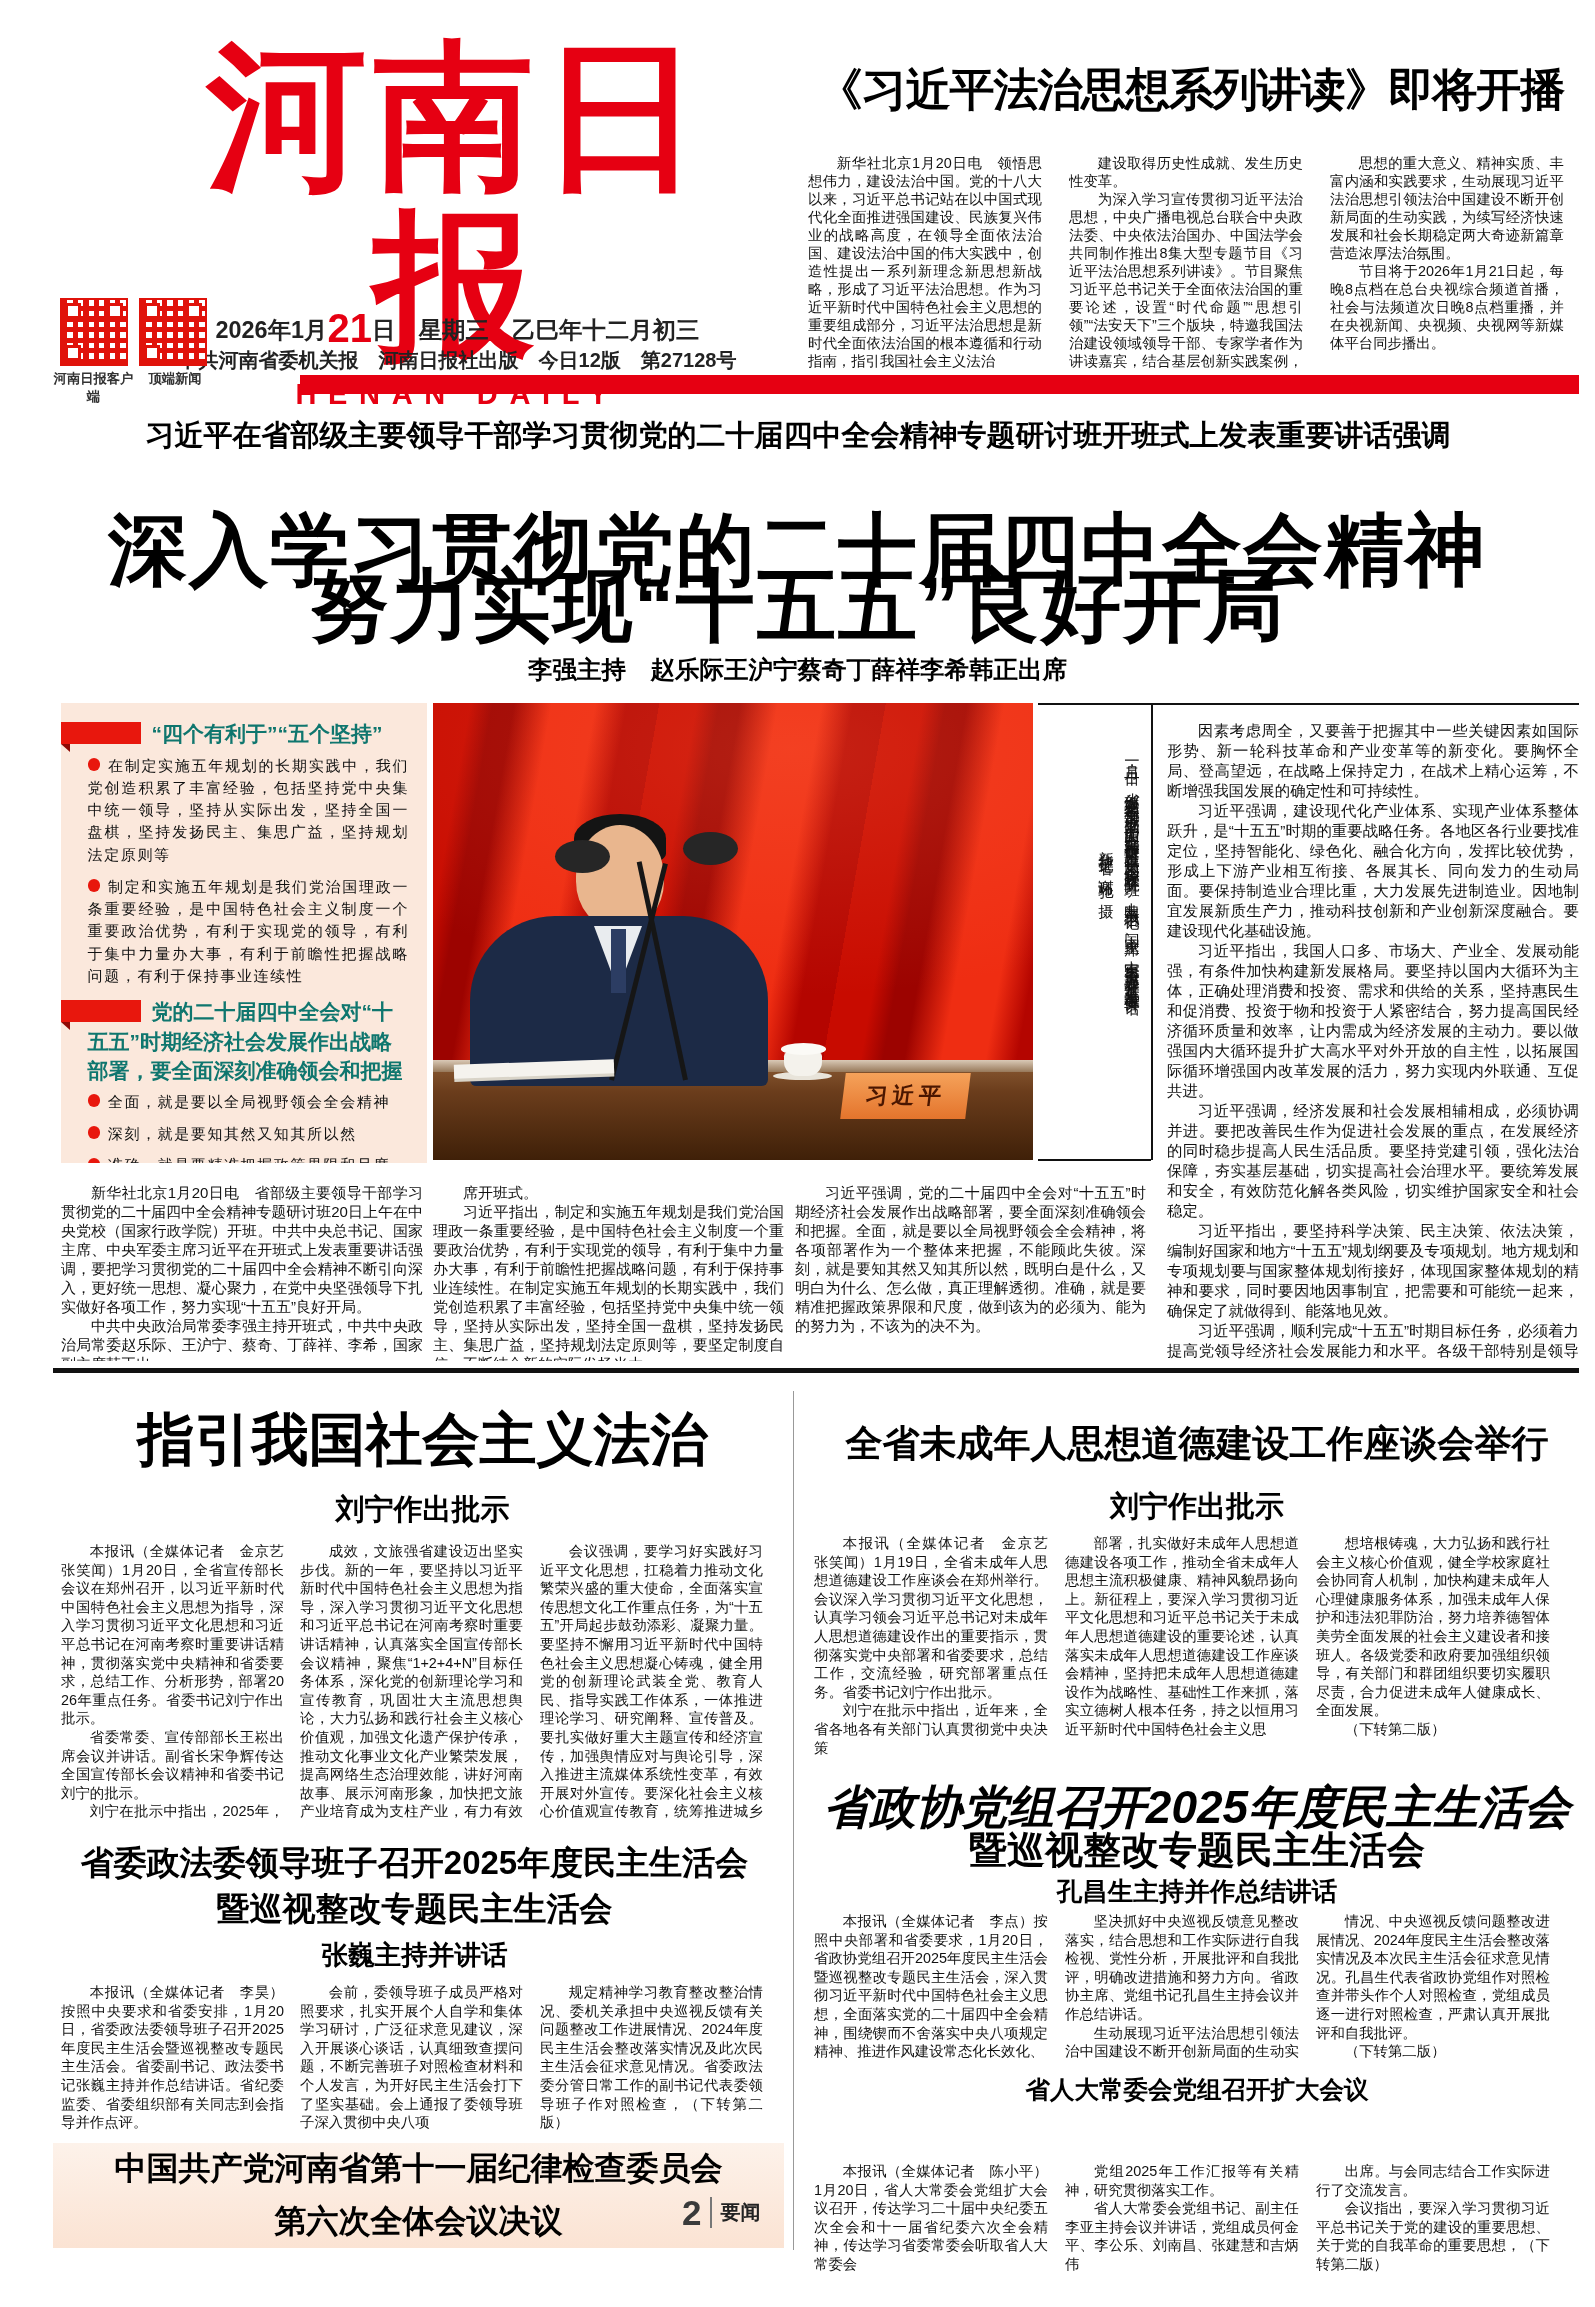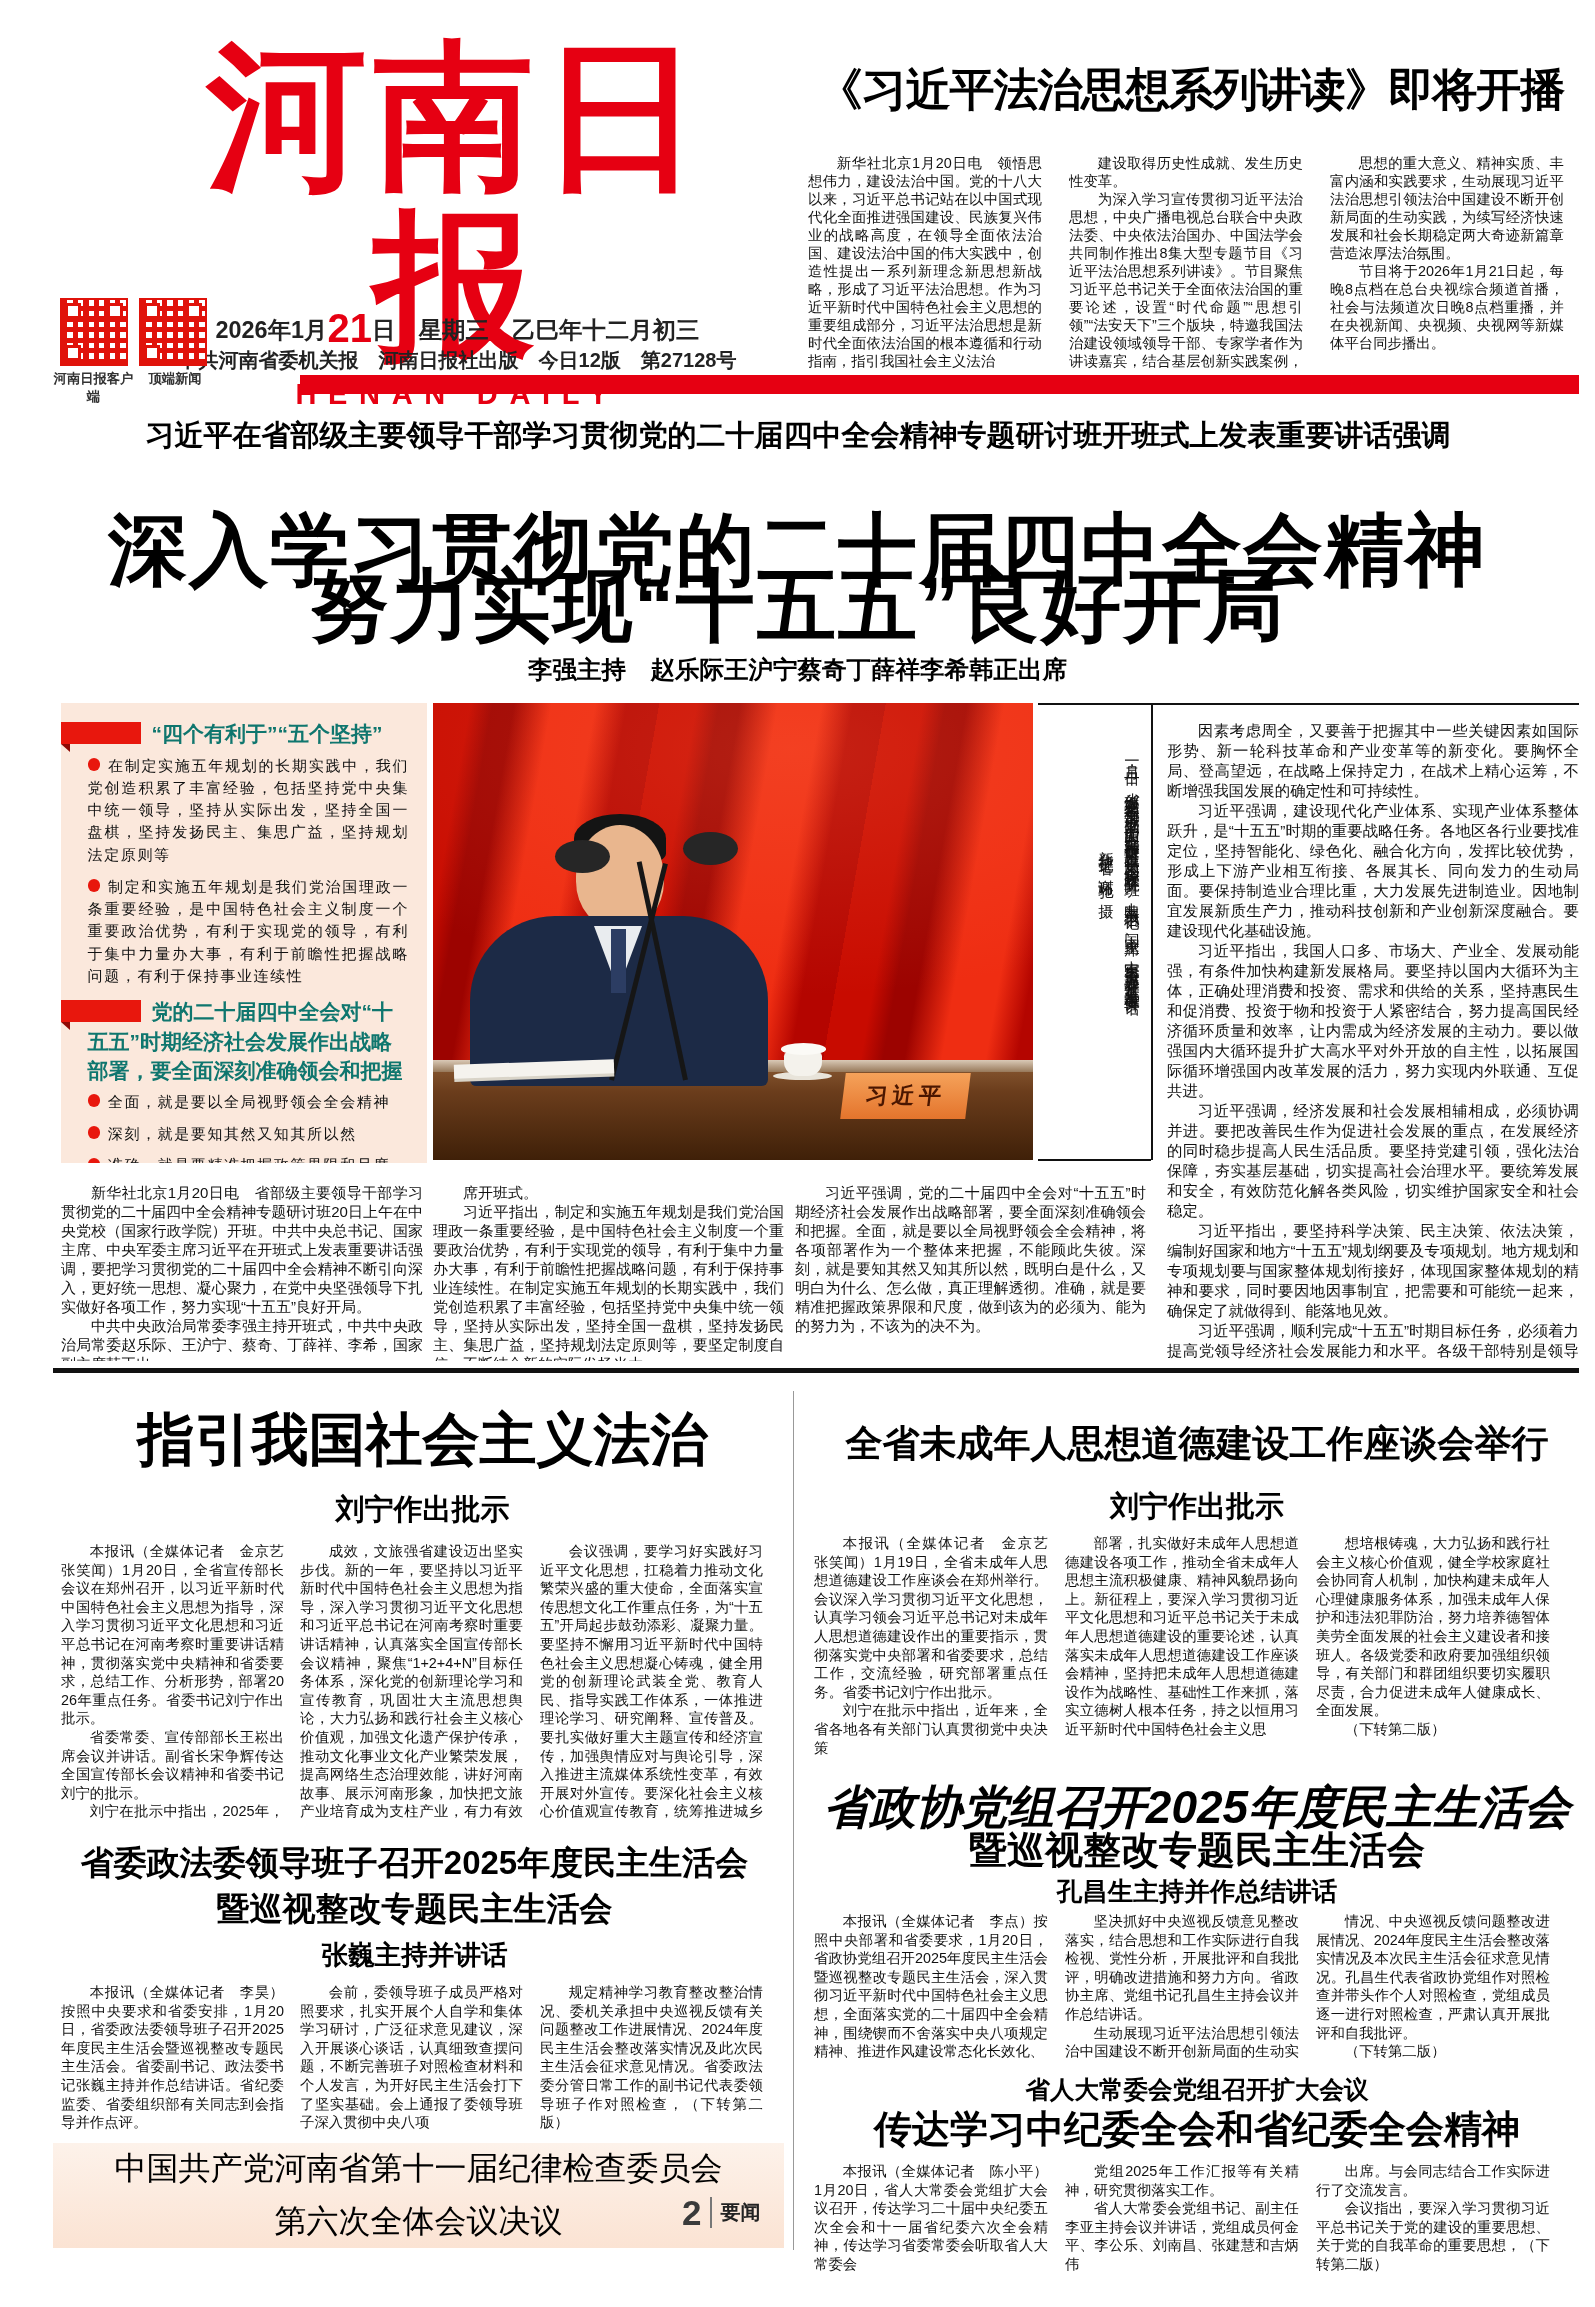--- a/index.html
+++ b/index.html
@@ -71,21 +71,21 @@
      transform:skewX(-7deg);display:flex;align-items:center;justify-content:center;}
   .plate span{font-size:22.3px;font-weight:700;color:#4a1600;letter-spacing:4.3px;
      font-family:"DejaVu Serif",serif;}
   
   .vcaption{writing-mode:vertical-rl;font-size:15.4px;line-height:26px;letter-spacing:2.1px;
      white-space:pre-line;color:#111;text-align:justify;}
   .rule{background:#111;}
   
   .jiwei{background:linear-gradient(180deg,#fdf2ea,#fbe3d3);display:flex;flex-direction:column;
      align-items:center;justify-content:center;gap:8.5px;}
-  .jiwei .l{font-size:32px;font-weight:400;color:#000;}
+  .jiwei .l{font-size:32px;font-weight:700;color:#000;}
   .pagefoot{display:flex;align-items:center;gap:8.5px;}
   .pagefoot .num{font-size:35px;font-weight:900;color:#3a3a3a;line-height:1;}
   .pagefoot .bar{width:2.1px;height:31px;background:#777;}
   .pagefoot .sec{font-size:20px;font-weight:700;color:#222;}
 </style>
 </head>
 <body>
 
 <div id="page">
 
@@ -255,21 +255,20 @@
   <div class="abs col bcol" style="left:1065px;top:1912px;width:234px;height:146px;">
       <p>坚决抓好中央巡视反馈意见整改落实，结合思想和工作实际进行自我检视、党性分析，开展批评和自我批评，明确改进措施和努力方向。省政协主席、党组书记孔昌生主持会议并作总结讲话。</p>
       <p>生动展现习近平法治思想引领法治中国建设不断开创新局面的生动实践</p>
     </div>
   <div class="abs col bcol" style="left:1316px;top:1912px;width:234px;height:146px;">
       <p>情况、中央巡视反馈问题整改进展情况、2024年度民主生活会整改落实情况及本次民主生活会征求意见情况。孔昌生代表省政协党组作对照检查并带头作个人对照检查，党组成员逐一进行对照检查，严肃认真开展批评和自我批评。</p>
       <p>（下转第二版）</p>
     </div>
 
   <div class="abs kicker" style="left:814px;top:2073px;width:766px;font-size:24.5px;font-weight:600;">省人大常委会党组召开扩大会议</div>
-  <div class="abs hl" style="left:814px;top:2104px;width:766px;font-size:38px;">传达学习中纪委全会和省纪委全会精神</div>
   <div class="abs col bcol" style="left:814px;top:2162px;width:234px;height:120px;">
       <p>本报讯（全媒体记者　陈小平）1月20日，省人大常委会党组扩大会议召开，传达学习二十届中央纪委五次全会和十一届省纪委六次全会精神，传达学习省委常委会听取省人大常委会</p>
     </div>
   <div class="abs col bcol" style="left:1065px;top:2162px;width:234px;height:120px;">
       <p>党组2025年工作汇报等有关精神，研究贯彻落实工作。</p>
       <p>省人大常委会党组书记、副主任李亚主持会议并讲话，党组成员何金平、李公乐、刘南昌、张建慧和吉炳伟</p>
     </div>
   <div class="abs col bcol" style="left:1316px;top:2162px;width:234px;height:120px;">
       <p>出席。与会同志结合工作实际进行了交流发言。</p>
       <p>会议指出，要深入学习贯彻习近平总书记关于党的建设的重要思想、关于党的自我革命的重要思想，（下转第二版）</p>

